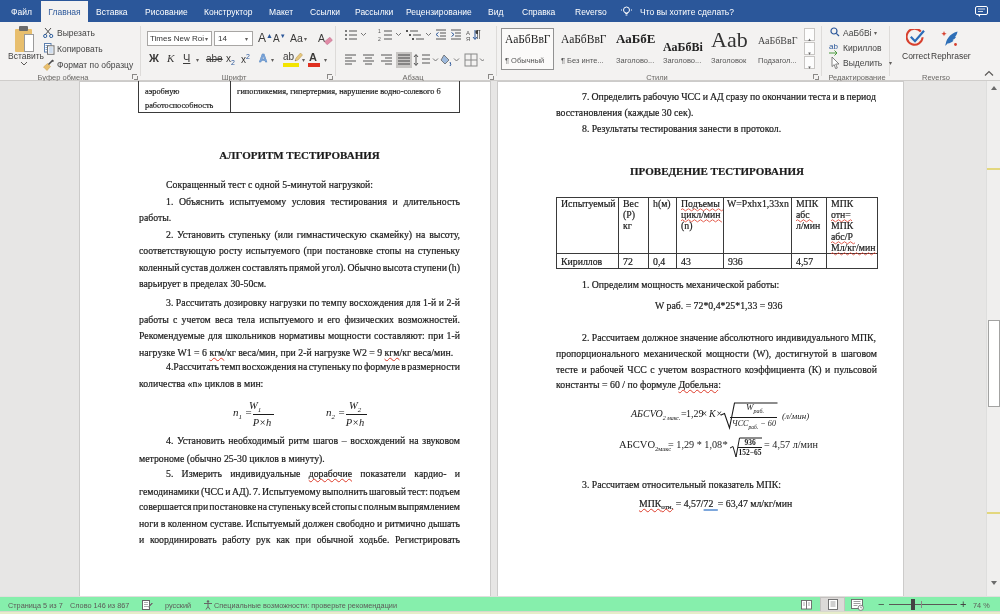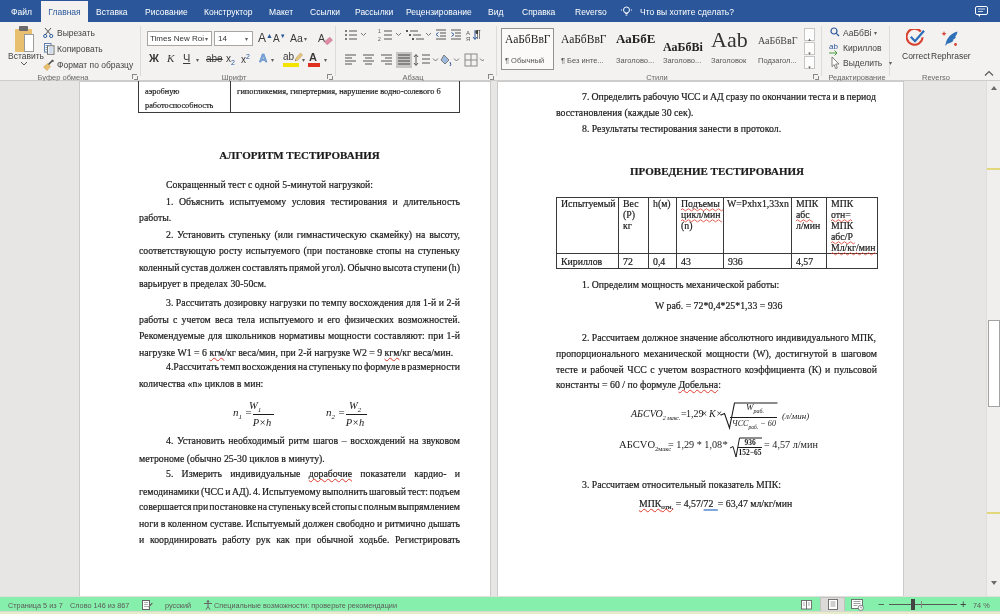--- a/index.html
+++ b/index.html
@@ -286,21 +286,21 @@
     <div class="abs" style="left:253px; top:333px; width:21px; height:1px; background:#1b1b1b;"></div>
     <div class="abs" style="left:249px; top:335.5px; width:26px; text-align:center; font-family:'Liberation Serif'; font-style:italic; font-size:10.5px; color:#1b1b1b;">P×h</div>
     <div class="abs" style="left:326px; top:324.5px; font-family:'Liberation Serif'; font-style:italic; font-size:11px; color:#1b1b1b;">n<sub style="font-size:7px;">2</sub> =</div>
     <div class="abs" style="left:342px; top:318.5px; width:26px; text-align:center; font-family:'Liberation Serif'; font-style:italic; font-size:10.5px; color:#1b1b1b;">W<sub style="font-size:7px;">2</sub></div>
     <div class="abs" style="left:346px; top:333px; width:21px; height:1px; background:#1b1b1b;"></div>
     <div class="abs" style="left:342px; top:335.5px; width:26px; text-align:center; font-family:'Liberation Serif'; font-style:italic; font-size:10.5px; color:#1b1b1b;">P×h</div>
 
     <div class="lj" style="left:166px; top:352px; width:294px; word-spacing:1.25px;">4. Установить необходимый ритм шагов – восхождений на звуковом</div>
     <div class="ln" style="left:139px; top:370px;">метрономе (обычно 25-30 циклов в минуту).</div>
     <div class="lj" style="left:166px; top:385px; width:294px; word-spacing:5.82px;">5. Измерить индивидуальные <span class="sq">дорабочие</span> показатели кардио- и</div>
-    <div class="lj" style="left:139px; top:402.9px; width:321px; word-spacing:-0.86px;">гемодинамики (ЧСС и АД). 4. Испытуемому выполнить шаговый тест: подъем</div>
+    <div class="lj" style="left:139px; top:402.9px; width:321px; word-spacing:-0.86px;">гемодинамики (ЧСС и АД). 7. Испытуемому выполнить шаговый тест: подъем</div>
     <div class="lj" style="left:139px; top:417.8px; width:321px; word-spacing:-1.26px;">совершается при постановке на ступеньку всей стопы с полным выпрямлением</div>
     <div class="lj" style="left:139px; top:435.2px; width:321px; word-spacing:-0.05px;">ноги в коленном суставе. Испытуемый должен свободно и ритмично дышать</div>
     <div class="lj" style="left:139px; top:450.6px; width:321px; word-spacing:3.24px;">и координировать работу рук как при обычной ходьбе. Регистрировать</div>
   </div>
   <div id="pageR">
     <div class="lj" style="left:582px; top:8px; width:294px; word-spacing:-0.39px;">7. Определить рабочую ЧСС и АД сразу по окончании теста и в период</div>
     <div class="ln" style="left:556px; top:24px;">восстановления (каждые 30 сек).</div>
     <div class="ln" style="left:582px; top:40px;">8. Результаты тестирования занести в протокол.</div>
     <div class="ln bt" style="left:556px; top:82px; width:322px; text-align:center; font-size:11px;">ПРОВЕДЕНИЕ ТЕСТИРОВАНИЯ</div>
 

